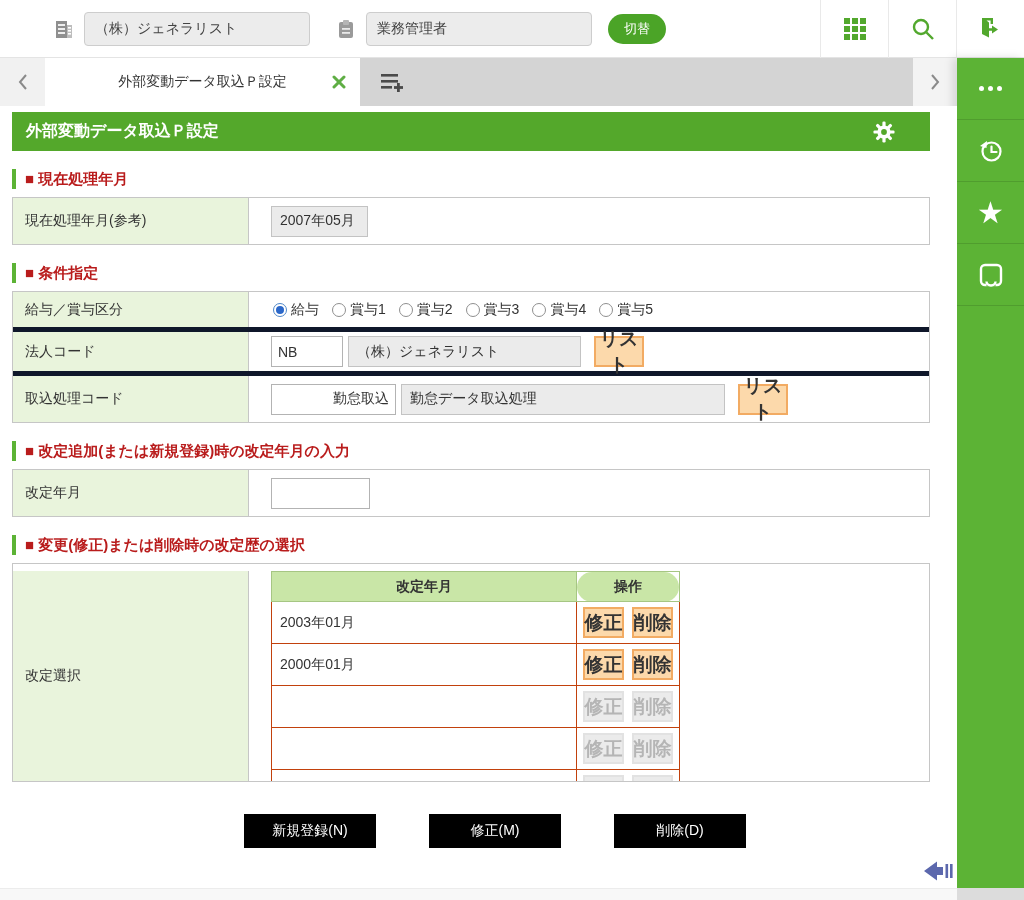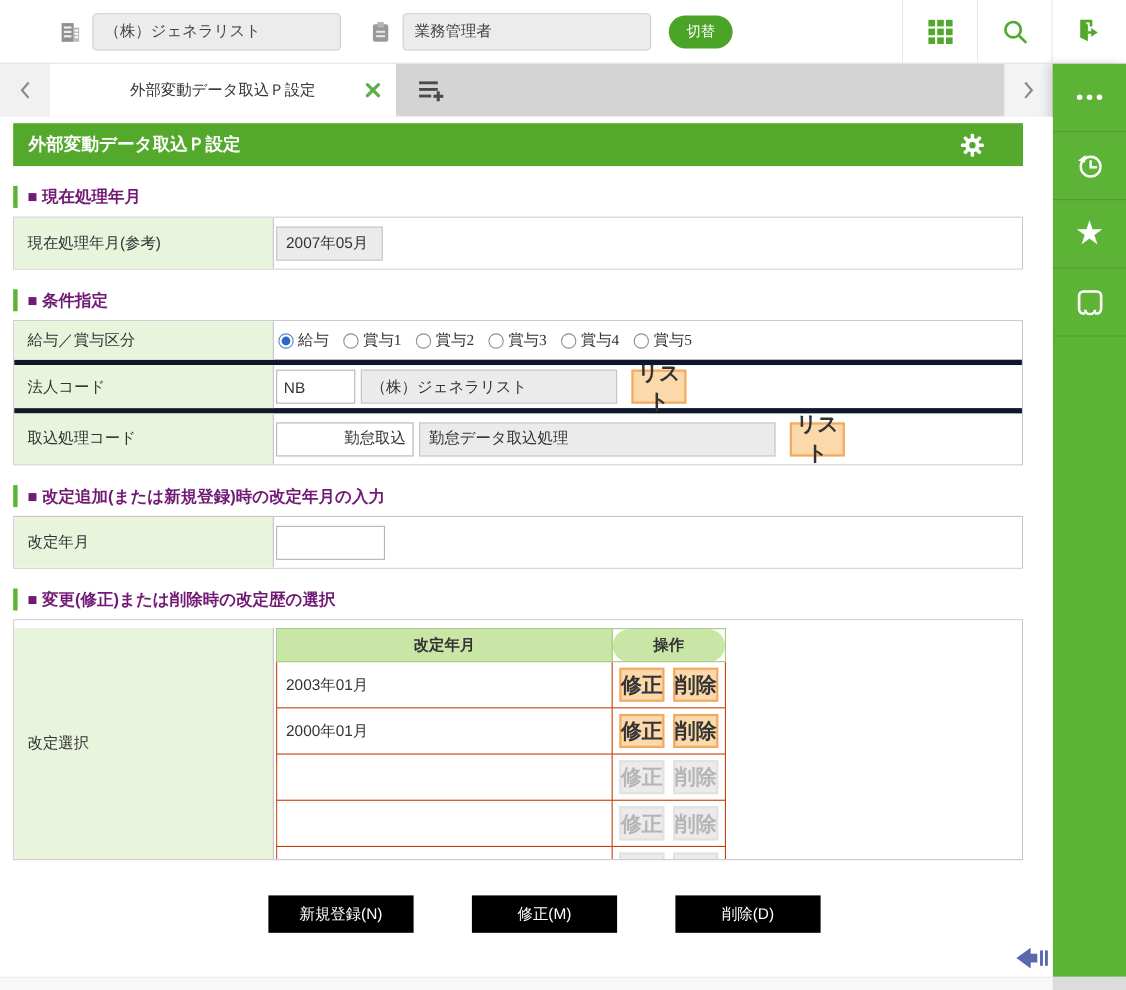--- a/index.html
+++ b/index.html
@@ -41,37 +41,37 @@
   .dots i { width:5px; height:5px; border-radius:50%; background:#fff; }
   
   .bottom-strip-left { position:absolute; left:0; top:888px; width:957px; height:12px; background:#f8f8f8; border-top:1px solid #ececec; }
   .bottom-strip-right { position:absolute; left:957px; top:888px; width:67px; height:12px; background:#dcdcdc; }
   
   .main { position:absolute; left:0; top:106px; width:957px; height:782px; background:#fff; overflow:hidden; }
   .content { position:absolute; left:12px; top:6px; width:918px; }
   .title-bar { height:39px; background:#54a82b; display:flex; align-items:center; padding:0 14px; }
   .title-bar .ttl { color:#fff; font-size:16px; font-weight:bold; }
   .title-gear { margin-left:auto; margin-right:20px; width:24px; height:24px; display:flex; align-items:center; justify-content:center; cursor:pointer; }
-  .section-heading { display:flex; align-items:center; margin:18px 0 8px 0; border-left:4px solid #5cb335; padding-left:9px; height:20px; font-size:15px; font-weight:bold; color:#701a75; }
+  .section-heading { display:flex; align-items:center; margin:18px 0 8px 0; border-left:4px solid #5cb335; padding-left:9px; height:20px; font-size:15px; font-weight:bold; color:#b91c1c; }
   .form-table { border:1px solid #c6c6c6; }
   .form-row { display:flex; border-bottom:5px solid #0f172a; background:#fff; }
   .form-row:last-child { border-bottom:none; }
   .form-label { width:236px; flex:0 0 236px; background:#e9f4dc; border-right:1px solid #c6c6c6; display:flex; align-items:center; padding-left:12px; font-size:14px; color:#333; }
-  .form-value { flex:1; display:flex; align-items:center; padding-left:2px; gap:5px; }
+  .form-value { flex:1; display:flex; align-items:center; padding-left:2px; gap:5px;margin-left:20px; }
   .h46 { min-height:46px; } .h40 { min-height:40px; } .h44 { min-height:44px; }
   .ro-input { height:31px; background:#ebebeb; border:1px solid #c3c3c3; padding:0 8px; font-size:14px; color:#333; font-family:inherit; }
   .w-input { height:31px; background:#fff; border:1px solid #b3b3b3; padding:0 6px; font-size:14px; color:#333; font-family:inherit; }
   .peach-btn {
     height:31px; background:#fcd9ab; border:2px solid #f2ab63; color:#333; font-weight:bold;
     font-size:19px; display:inline-flex; align-items:center; justify-content:center; cursor:pointer; font-family:inherit;
   }
   .list-btn { width:50px; margin-left:8px; }
   
   .radio-group { display:flex; align-items:center; gap:13px; padding-left:2px; }
-  .radio { display:inline-flex; align-items:center; gap:4px; font-size:14px; cursor:pointer;font-family:Liberation Serif, serif; }
+  .radio { display:inline-flex; align-items:center; gap:4px; font-size:14px; cursor:pointer; }
   .radio-dot { position:relative; width:14px; height:14px; border-radius:50%; border:1px solid #8f8f8f; background:#fff; }
   .radio.checked .radio-dot { border-color:#4f87c8; }
   .radio.checked .radio-dot::after { content:""; position:absolute; left:2px; top:2px; width:8px; height:8px; border-radius:50%; background:#2a67c9; }
   
   .rev-row { align-items:flex-start !important; padding-top:7px; min-height:217px; max-height:217px; }
   .rev-wrap { height:210px; overflow:hidden; }
   table.rev { border-collapse:collapse; }
   table.rev th { width:305px; height:30px; background:#c9e6a7; border:1px solid #a6c683; font-size:14px; font-weight:bold; color:#333; }
   table.rev th.op { width:99px;border-radius:15px; }
   table.rev td { height:42px; border:1px solid #c2410c; background:#fff; font-size:14px; color:#333; padding-left:8px; }

